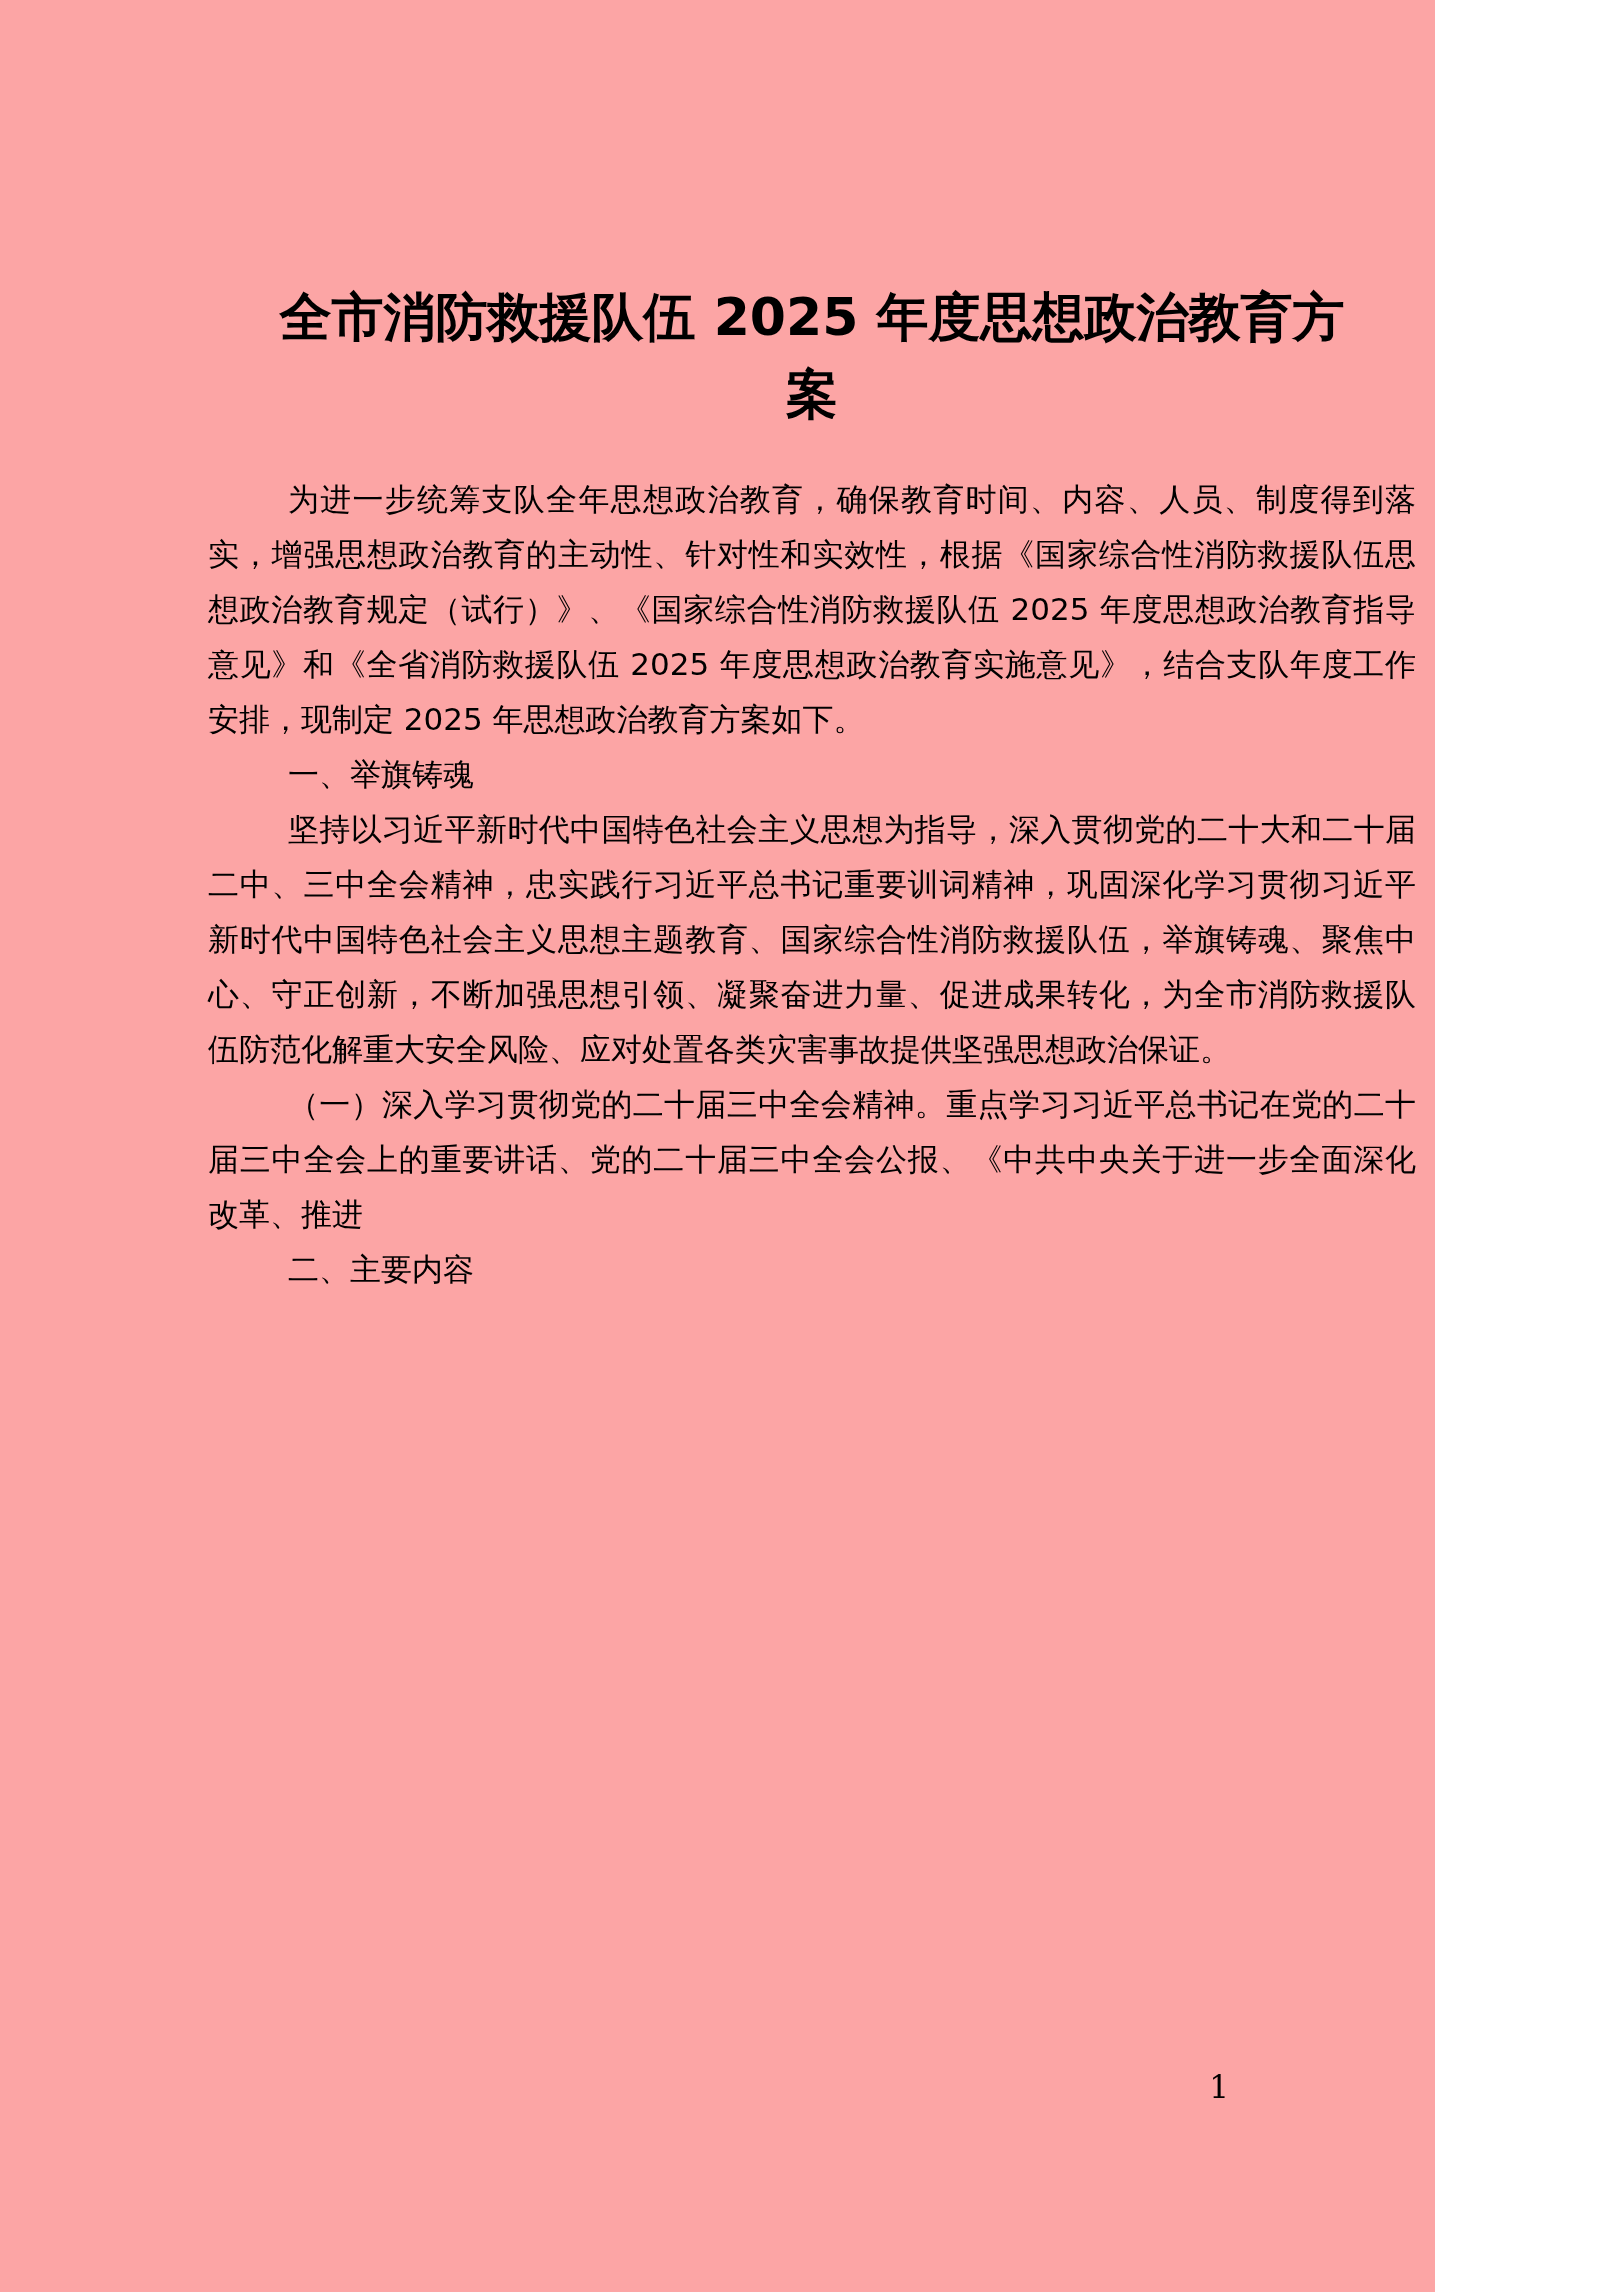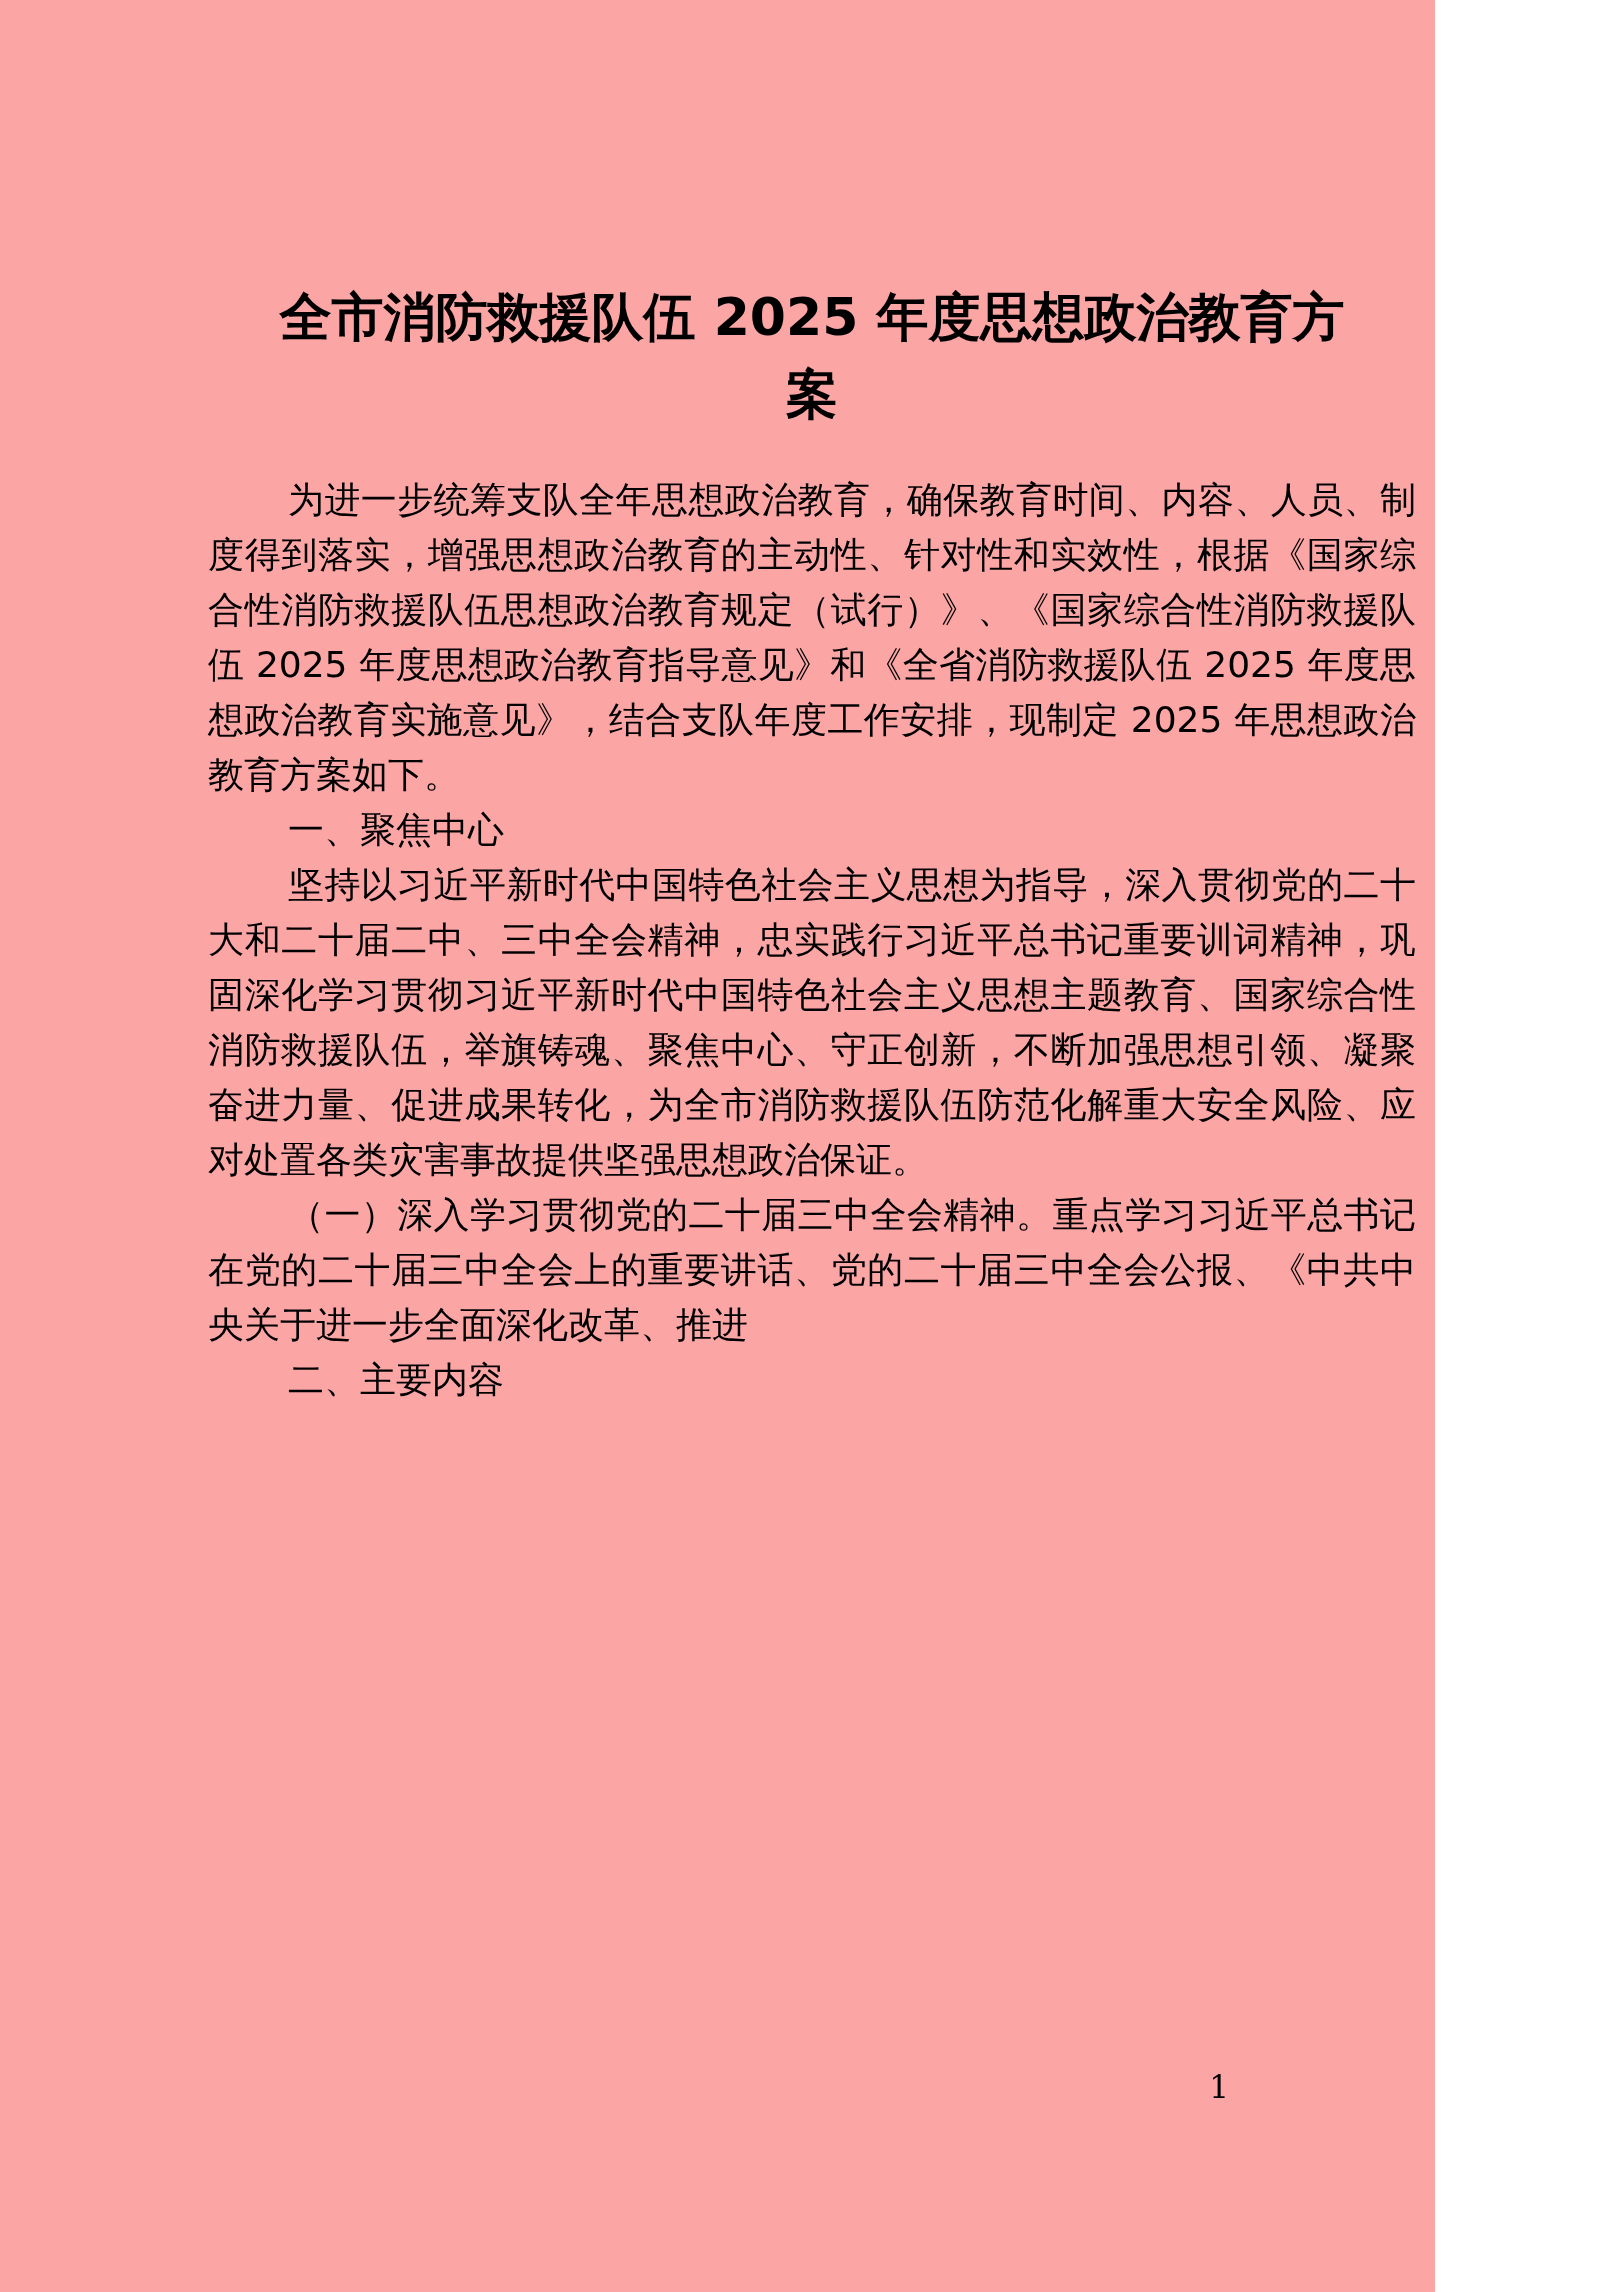--- a/index.html
+++ b/index.html
@@ -29,21 +29,21 @@
     font-size: 52px;
     font-weight: bold;
     line-height: 77px;
     text-align: center;
     letter-spacing: 0px;
     margin: 0;
     padding-top: 279px;
     word-break: break-all;
   }
   .para {
-    font-size: 36px;
+    font-size: 31px;
     line-height: 55px;
     text-align: justify;
     text-align-last: left;
     text-justify: inter-character;
     margin: 0;
     word-break: break-all;
     letter-spacing: 0px;
   }
   .para.indent {
     text-indent: 80px;
@@ -67,21 +67,21 @@
 <div class="page">
   <div class="content">
 
     <div class="doc-title">
       <span>全市消防救援队伍 2025 年度思想政治教育方</span><br>
       <span>案</span>
     </div>
 
     <p class="para indent gap-before">为进一步统筹支队全年思想政治教育，确保教育时间、内容、人员、制度得到落实，增强思想政治教育的主动性、针对性和实效性，根据《国家综合性消防救援队伍思想政治教育规定（试行）》、《国家综合性消防救援队伍 2025 年度思想政治教育指导意见》和《全省消防救援队伍 2025 年度思想政治教育实施意见》，结合支队年度工作安排，现制定 2025 年思想政治教育方案如下。</p>
 
-    <p class="para indent">一、聚焦中心</p>
+    <p class="para indent">一、举旗铸魂</p>
 
     <p class="para indent">坚持以习近平新时代中国特色社会主义思想为指导，深入贯彻党的二十大和二十届二中、三中全会精神，忠实践行习近平总书记重要训词精神，巩固深化学习贯彻习近平新时代中国特色社会主义思想主题教育、国家综合性消防救援队伍，举旗铸魂、聚焦中心、守正创新，不断加强思想引领、凝聚奋进力量、促进成果转化，为全市消防救援队伍防范化解重大安全风险、应对处置各类灾害事故提供坚强思想政治保证。</p>
 
     <p class="para indent">（一）深入学习贯彻党的二十届三中全会精神。重点学习习近平总书记在党的二十届三中全会上的重要讲话、党的二十届三中全会公报、《中共中央关于进一步全面深化改革、推进</p>
 
     <p class="para indent">二、主要内容</p>
 
   </div>
 
   <div class="page-number">1</div>

